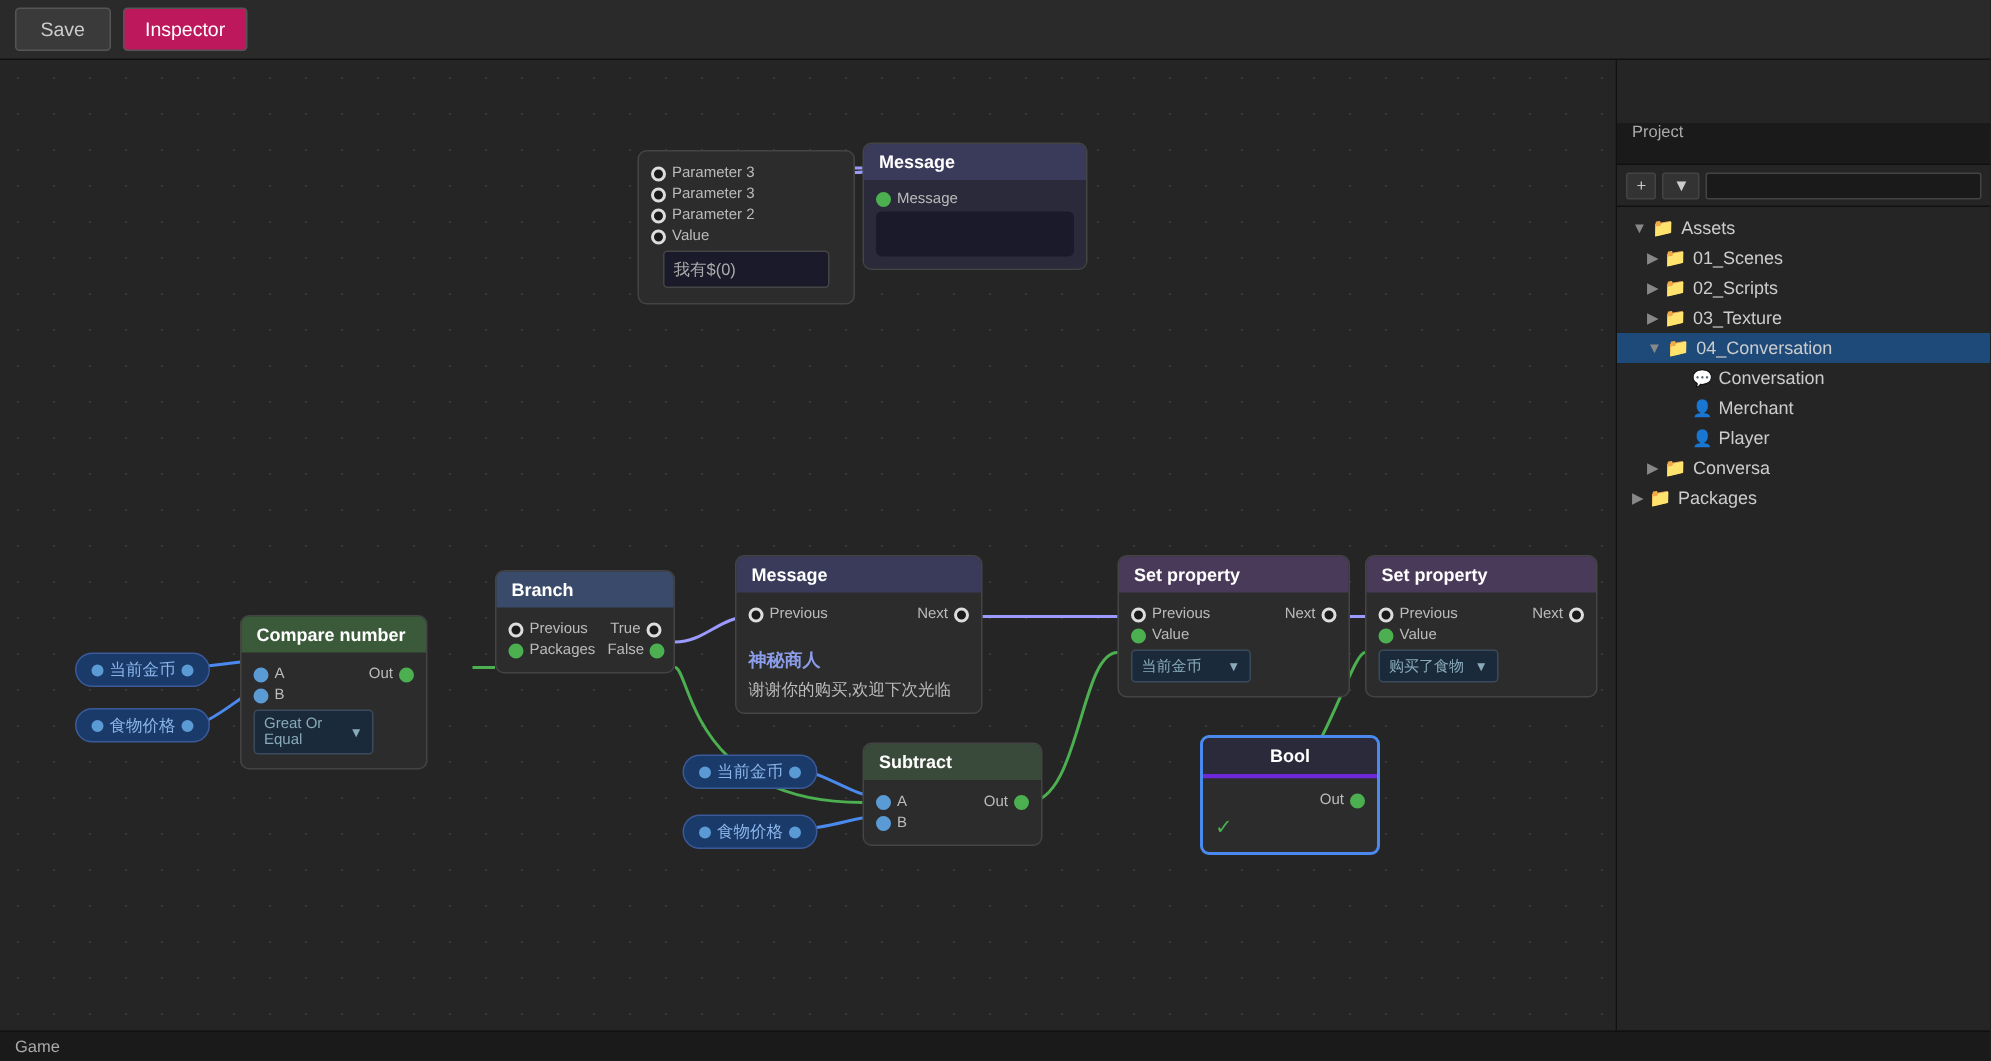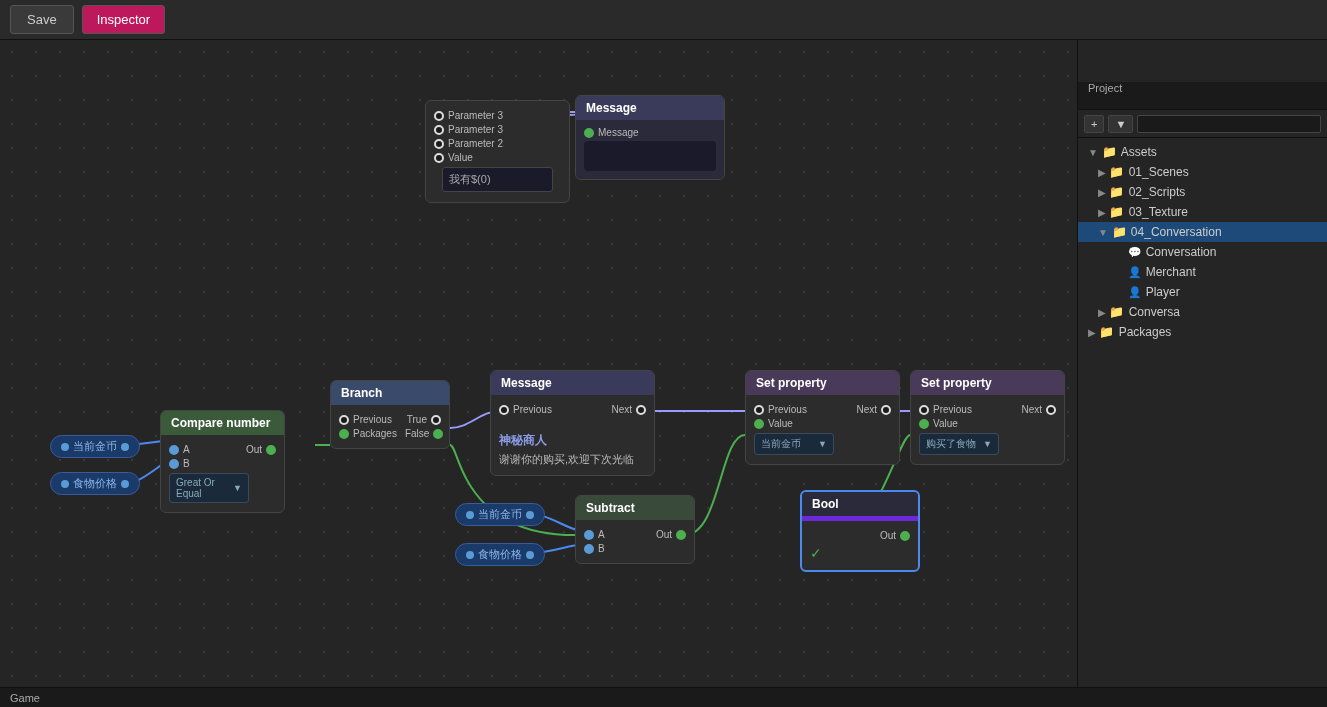--- a/index.html
+++ b/index.html
@@ -64,21 +64,21 @@
     .node-setprop1 .node-header { background: #4a3a5a; }
 
     .node-setprop2 { left: 910px; top: 330px; width: 155px; }
     .node-setprop2 .node-header { background: #4a3a5a; }
 
     .node-subtract { left: 575px; top: 455px; width: 110px; }
     .node-subtract .node-header { background: #3a4a3a; }
 
     .node-bool { left: 800px; top: 450px; width: 80px; }
     .node-bool { border: 2px solid #4a8aef; }
-    .node-bool .node-header { background: #2a2a3a; border-bottom: 5px solid #6d28d9; }
+    .node-bool .node-header { background: #2a2a3a; border-bottom: 3px solid #6d28d9; text-align: center; }
 
     .node-param { left: 425px; top: 60px; width: 145px; }
 
     .node-message-top { left: 575px; top: 55px; width: 150px; }
     .node-message-top .node-header { background: #3a3a5a; }
     .node-message-top-content { padding: 4px 8px 8px; background: #2a2a3a; border-radius: 0 0 5px 5px; }
     .node-message-top-inner { background: #1a1a2a; border-radius: 4px; padding: 8px; font-size: 11px; color: #8b8; min-height: 30px; }
 
     .blue-pill { background: #1a3a6a; border: 1px solid #3a5a9a; border-radius: 12px; padding: 3px 10px; font-size: 11px; color: #8ab4e8; display: inline-flex; align-items: center; gap: 4px; white-space: nowrap; }
     .blue-pill .port { width: 8px; height: 8px; }

